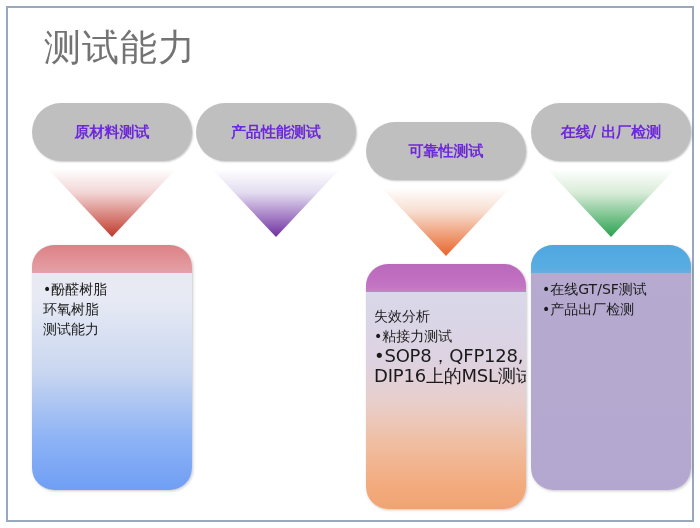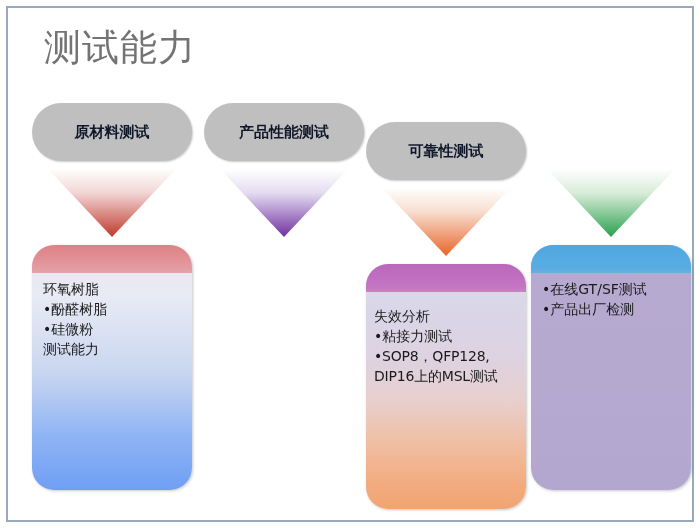--- a/index.html
+++ b/index.html
@@ -61,21 +61,21 @@
     background: #bfbfbf;
     box-shadow: 1px 1px 2px rgba(0,0,0,0.22);
     display: flex;
     align-items: center;
     justify-content: center;
     box-sizing: border-box;
   }
   .pill-label {
     font-size: 15px;
     font-weight: bold;
-    color: #0f172a;
+    color: #6d28d9;
     white-space: nowrap;
     font-family: "DejaVu Sans", "Liberation Sans", sans-serif;
   }
 
   
   .tri {
     position: absolute;
     top: 169px;
     left: 16px;
     width: 128px;
@@ -112,21 +112,21 @@
     right: 6px;
     font-size: 14px;
     line-height: 20px;
     color: #1a1a1a;
     font-family: "DejaVu Sans", "Liberation Sans", sans-serif;
   }
   .box-text .line {
     white-space: nowrap;
   }
   .box-text .line.small {
-    font-size: 14px;
+    font-size: 18px;
     letter-spacing: -0.2px;
   }
 </style>
 </head>
 <body>
 
 <div id="slide">
 
   <div id="slide-frame"></div>
 
@@ -148,29 +148,28 @@
           </linearGradient>
         </defs>
         <polygon points="0,0 128,0 64,68" fill="url(#g1)"></polygon>
       </svg>
     </div>
 
     <div class="box">
       <div class="box-body" style="background:linear-gradient(to bottom,#ece7f2 0%,#e7eaf4 22%,#c9d6f0 52%,#8fb4f5 78%,#6f9ef4 100%);"></div>
       <div class="box-head" style="background:linear-gradient(to bottom,#dd8186 0%,#e39ba0 80%,#e0a3aa 100%);"></div>
       <div class="box-text">
+        <div class="line">•酚醛树脂</div>
         <div class="line">环氧树脂</div>
-        <div class="line">•酚醛树脂</div>
-        <div class="line">•硅微粉</div>
         <div class="line">测试能力</div>
       </div>
     </div>
   </div>
 
-  <div class="column" style="left:204px;text-decoration:underline;">
+  <div class="column" style="left:196px;text-decoration:underline;">
 
     <div class="pill">
       <span class="pill-label">产品性能测试</span>
     </div>
 
     <div class="tri">
       <svg width="128" height="68" viewBox="0 0 128 68">
         <defs>
           <linearGradient id="g2" x1="0" y1="0" x2="0" y2="1">
             <stop offset="0%" stop-color="#ffffff"></stop>
@@ -210,20 +209,23 @@
         <div class="line">失效分析</div>
         <div class="line">•粘接力测试</div>
         <div class="line small">•SOP8，QFP128,</div>
         <div class="line small">DIP16上的MSL测试</div>
       </div>
     </div>
   </div>
 
   <div class="column" style="left:531px;">
 
+    <div class="pill">
+      <span class="pill-label">在线/ 出厂检测</span>
+    </div>
 
     <div class="tri">
       <svg width="128" height="68" viewBox="0 0 128 68">
         <defs>
           <linearGradient id="g4" x1="0" y1="0" x2="0" y2="1">
             <stop offset="0%" stop-color="#ffffff"></stop>
             <stop offset="35%" stop-color="#d8ecd8"></stop>
             <stop offset="100%" stop-color="#2aa14f"></stop>
           </linearGradient>
         </defs>

